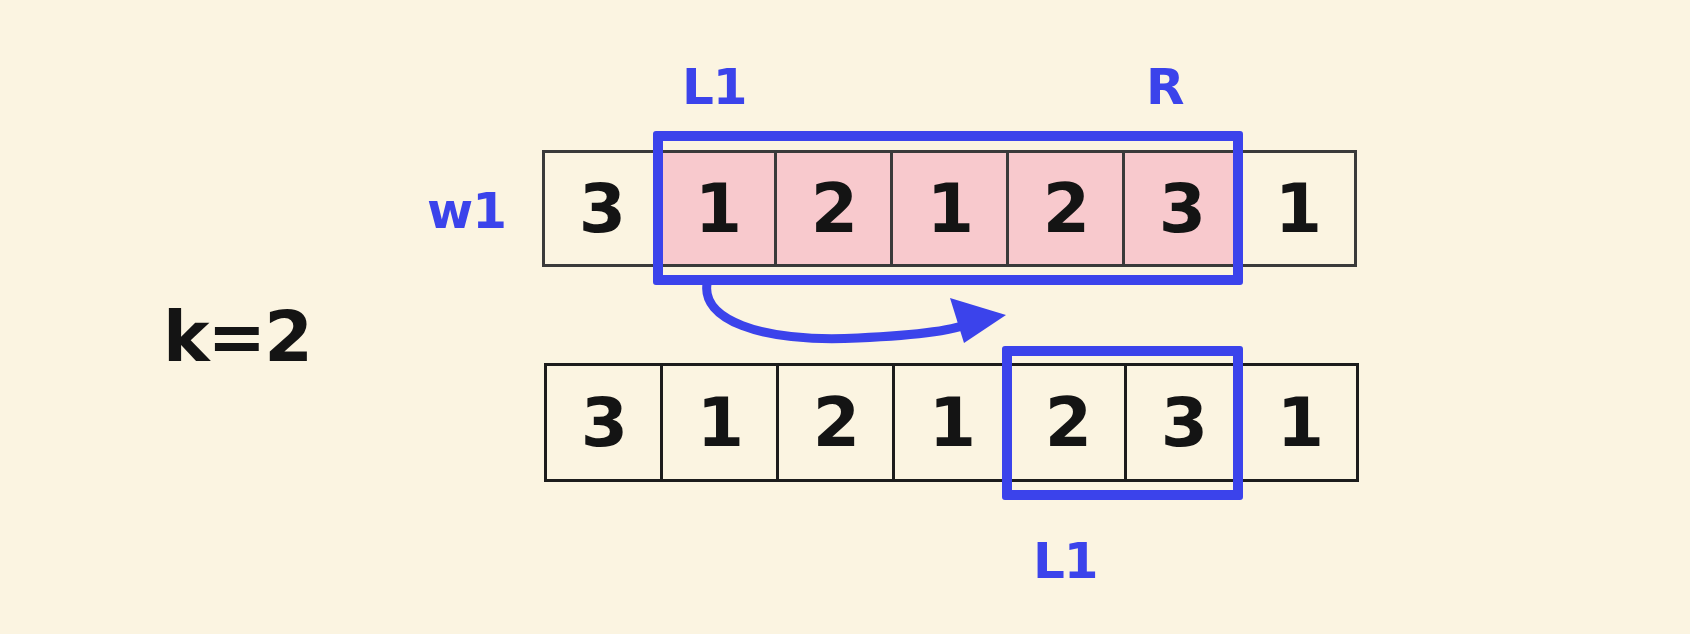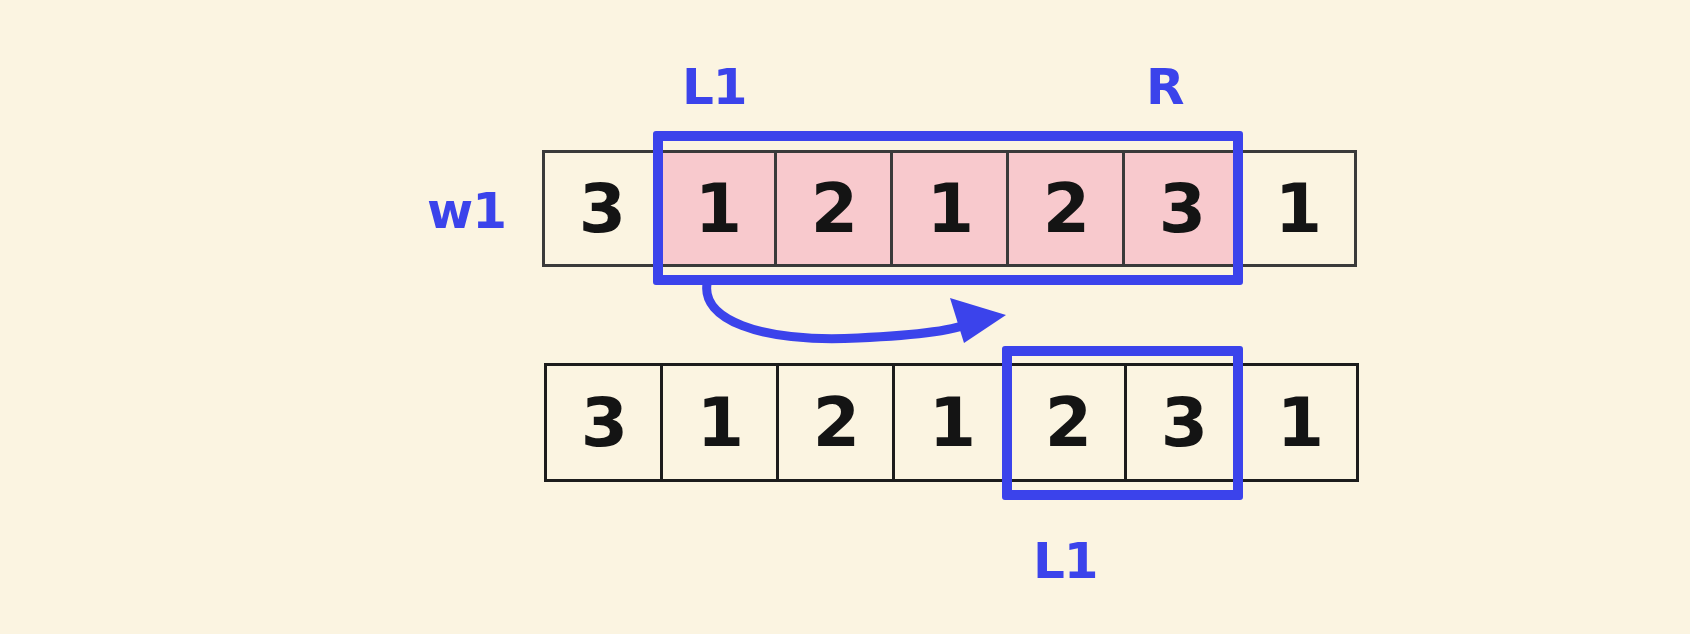--- a/index.html
+++ b/index.html
@@ -63,20 +63,21 @@
   .arrow-svg {
     position: absolute; left: 0; top: 0; z-index: 5;
     pointer-events: none;
   }
 </style>
 </head>
 <body>
 
 <div class="canvas">
 
+  <div class="k-label">k=2</div>
 
   <div class="lbl w1">w1</div>
 
   <div class="lbl l1-top">L1</div>
   <div class="lbl r-top">R</div>
 
   <div class="array top">
     <div class="cell">3</div>
     <div class="cell pink">1</div>
     <div class="cell pink">2</div>

